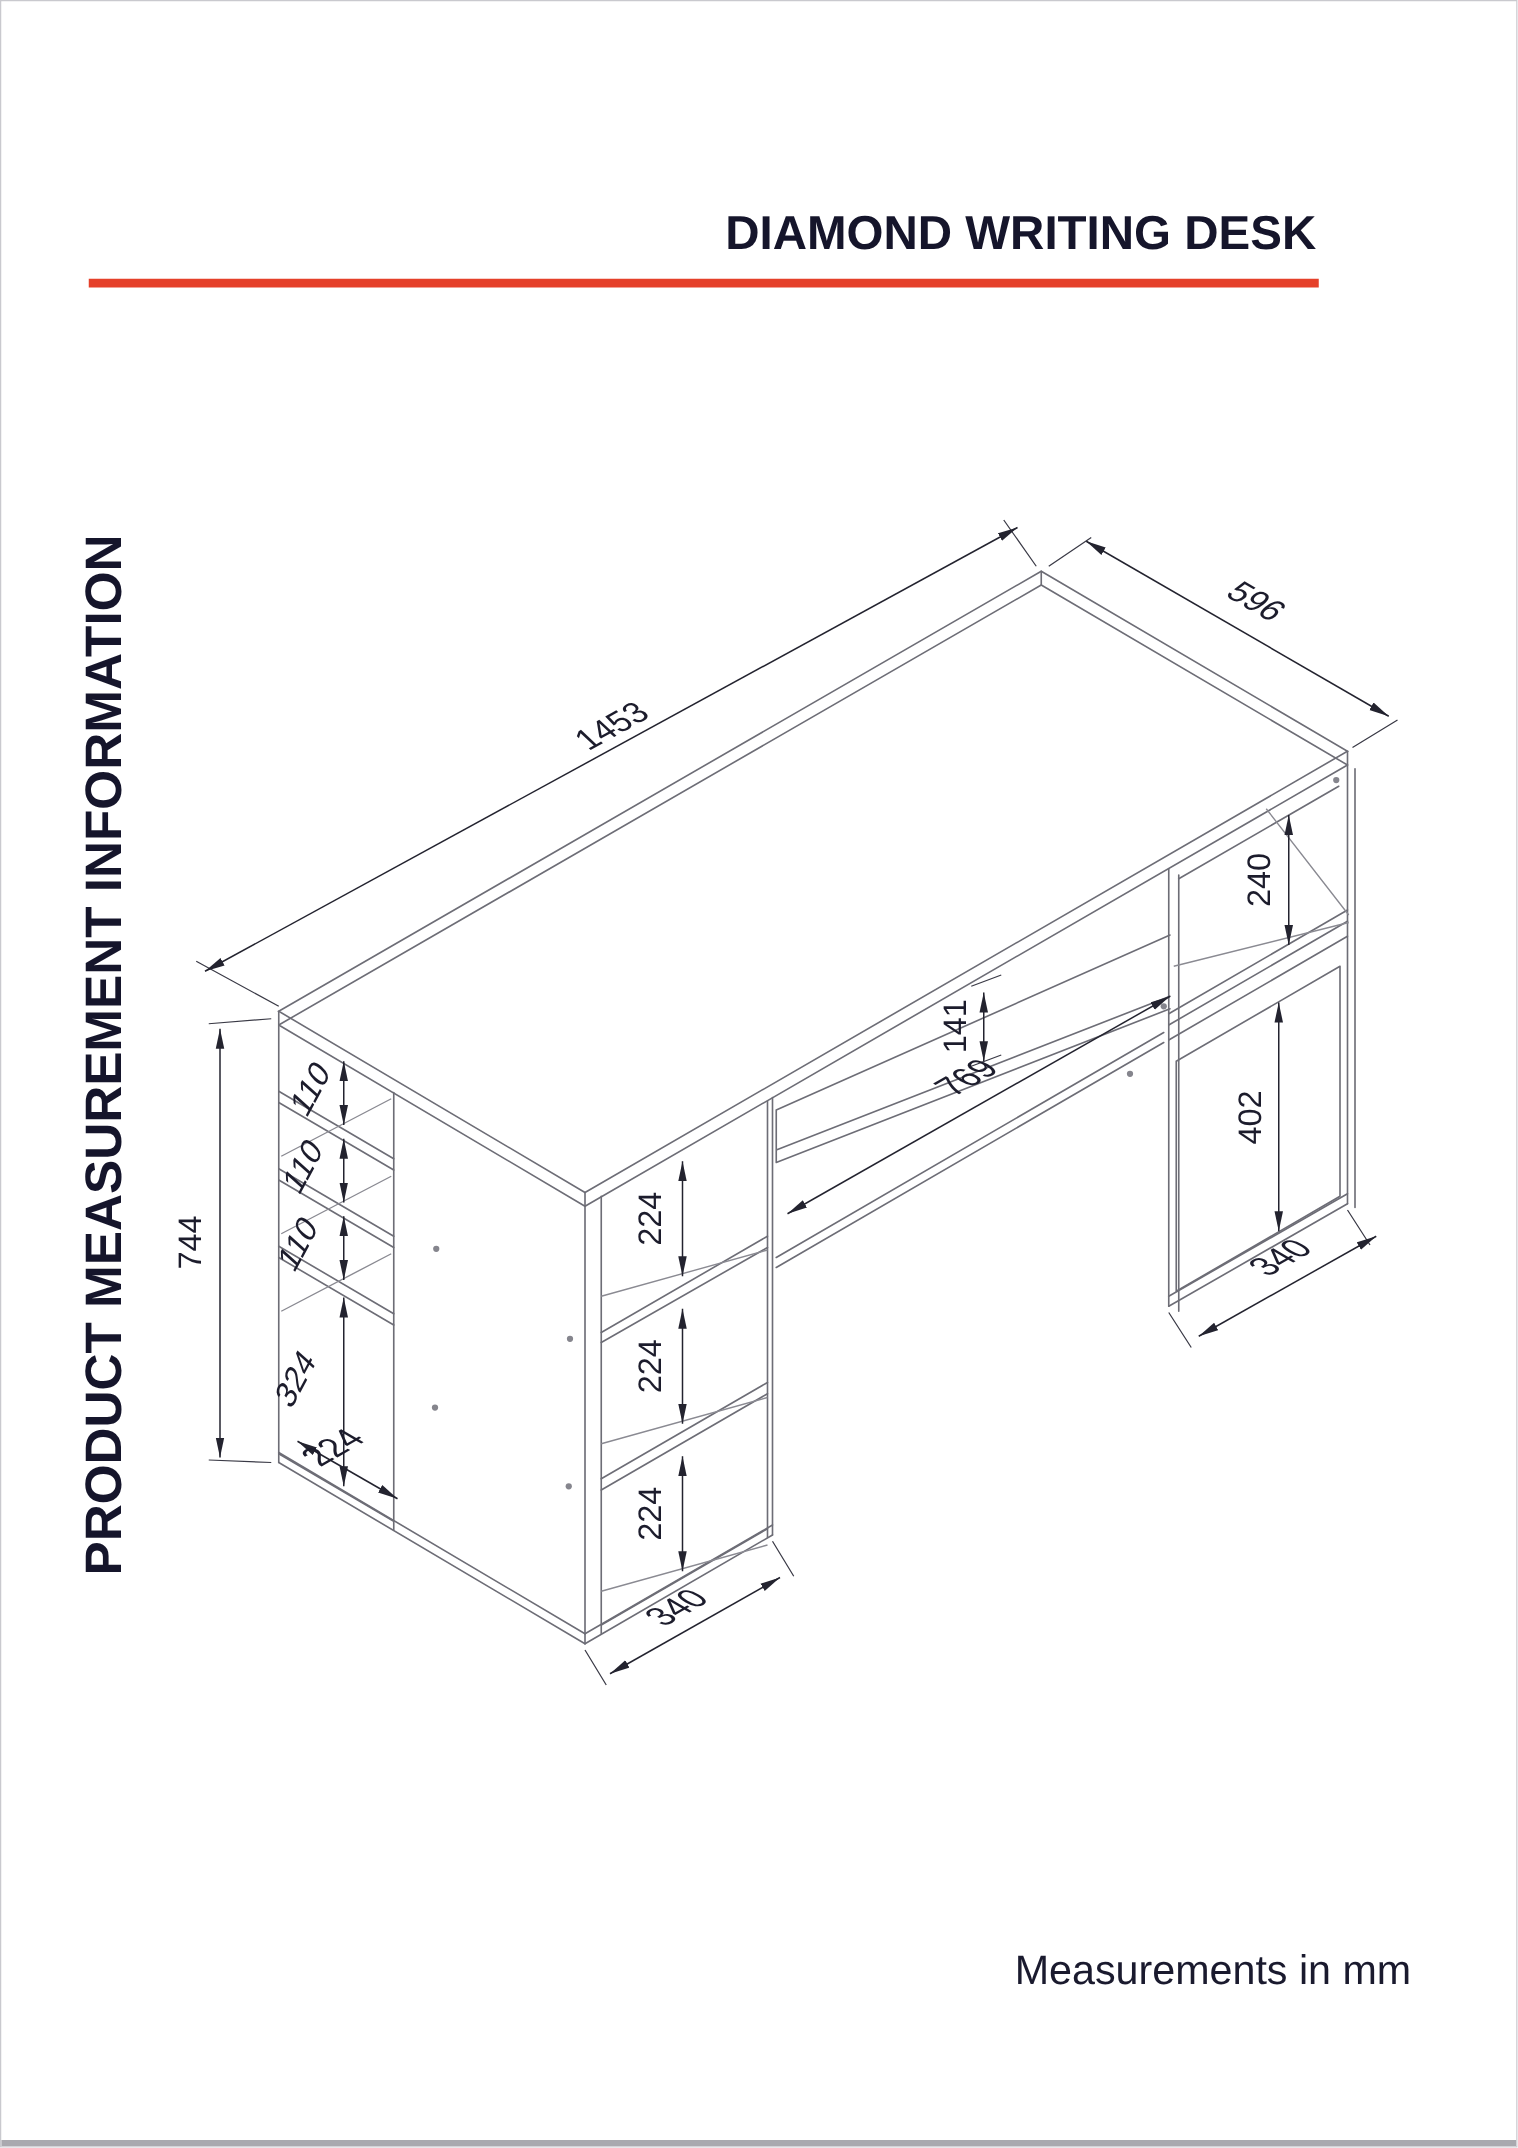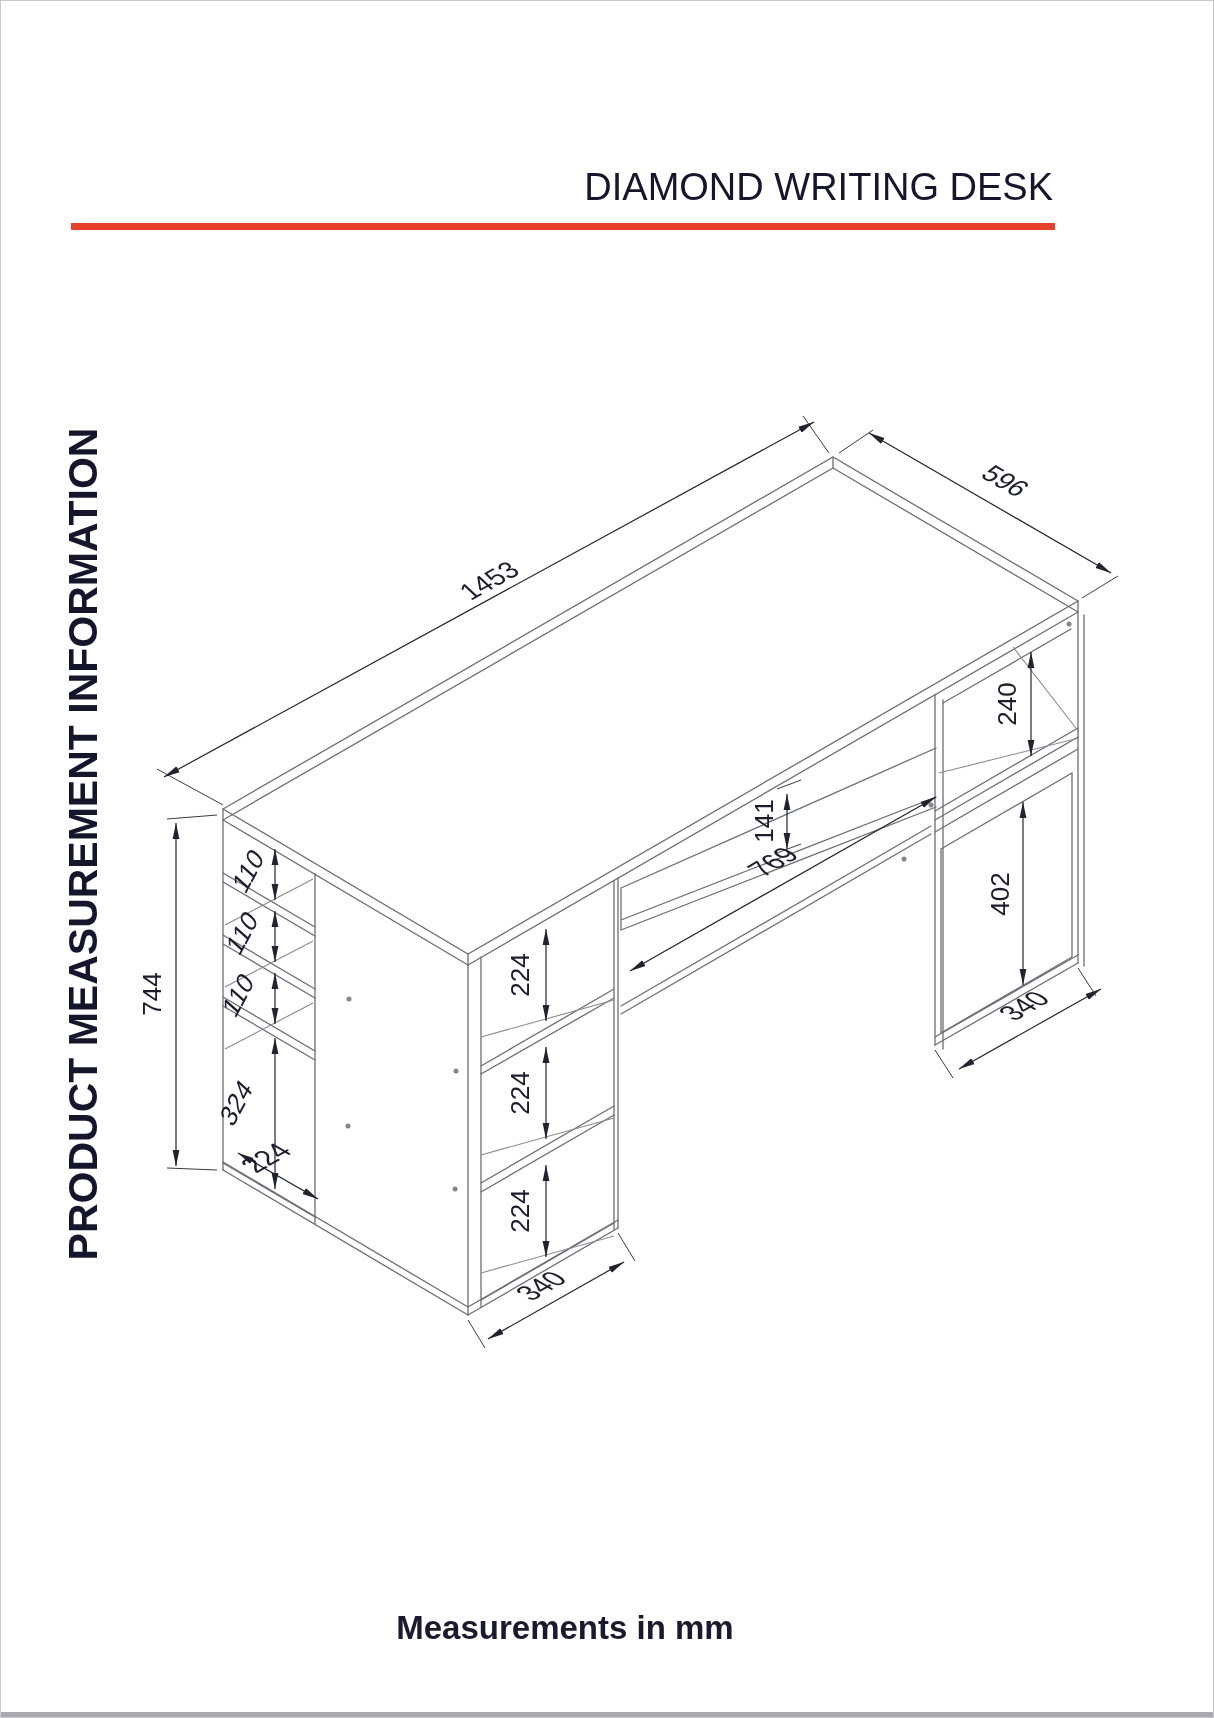--- a/index.html
+++ b/index.html
@@ -4,29 +4,29 @@
 <style>
   html,body{margin:0;padding:0;background:#e8e8ea;}
   .page{
     position:relative;width:1214px;height:1718px;background:#ffffff;
     border:1px solid #c9c9ce;box-sizing:border-box;overflow:hidden;
     font-family:"Liberation Sans", sans-serif;
   }
   .bottom-edge{position:absolute;left:0;bottom:0;width:100%;height:5px;background:#a9a9af;}
   .title{
     position:absolute;top:165px;left:0;right:160px;text-align:right;
-    font-size:38px;font-weight:normal;color:#15152b;letter-spacing:0px;white-space:nowrap;
+    font-size:38px;font-weight:bold;color:#15152b;letter-spacing:0px;white-space:nowrap;
   }
   .side-label{
     position:absolute;left:82px;top:843px;transform:translate(-50%,-50%) rotate(-90deg);
     transform-origin:center;font-size:41px;font-weight:bold;color:#15152b;white-space:nowrap;
   }
   .footer-note{
-    position:absolute;top:1608px;left:0;right:84px;text-align:center;
-    font-size:33px;font-weight:bold;color:#1a1a2e;white-space:nowrap;
+    position:absolute;top:1556px;left:0;right:84px;text-align:right;
+    font-size:33px;font-weight:normal;color:#1a1a2e;white-space:nowrap;
   }
   svg{position:absolute;left:0;top:0;}
   .art{stroke:#6d6d76;stroke-width:1.3;fill:none;stroke-linecap:round;}
   .art-light{stroke:#8a8a92;stroke-width:1.1;fill:none;}
   .dim{stroke:#23232f;stroke-width:1.2;fill:none;}
   .ext{stroke:#3a3a46;stroke-width:1;fill:none;}
   .dot{fill:#85858d;stroke:none;}
   text.dlabel{font-family:"Liberation Sans",sans-serif;font-size:26px;fill:#1c1c2c;text-anchor:middle;}
 </style>
 </head>

